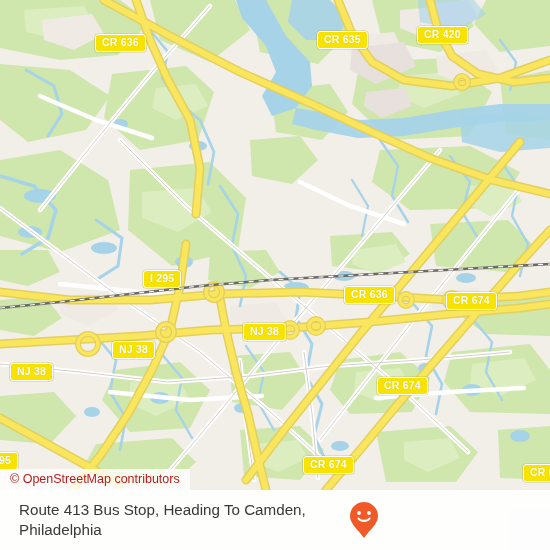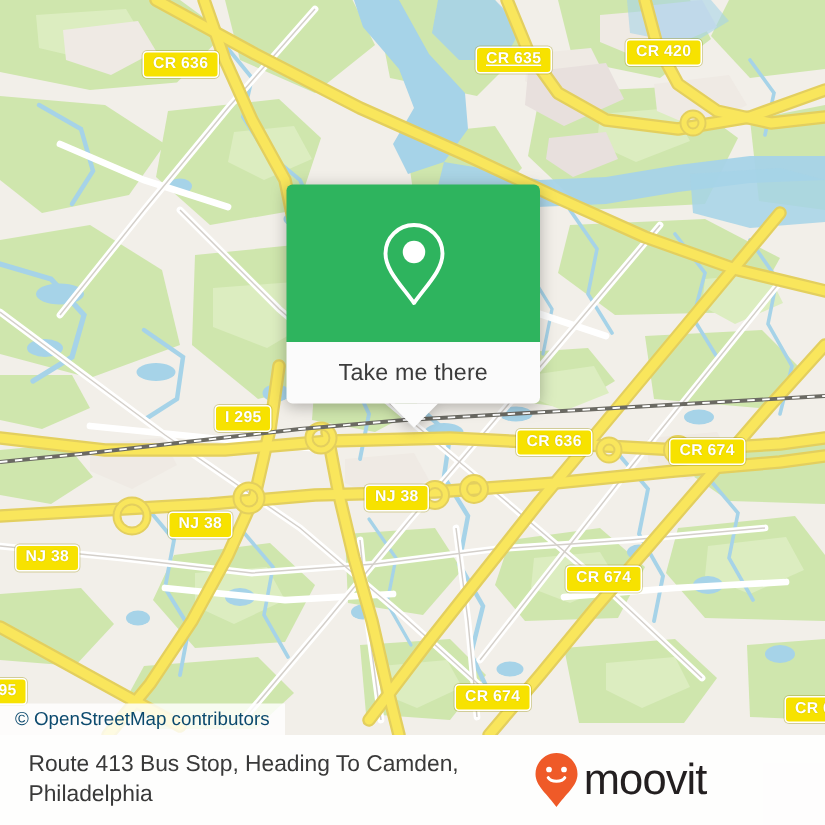--- a/index.html
+++ b/index.html
@@ -69,38 +69,38 @@
     border-top:16px solid #fbfbfb;
   }
 
   
   #attribution {
     position:absolute;
     left:0; bottom:0;
     background:rgba(255,255,255,.82);
     padding:3px 10px 4px 10px;
     font-size:12.5px;
-    color:#0c4a6e;
+    color:#b91c1c;
     z-index:30;
     white-space:nowrap;
   }
 
   
   #footer {
     position:absolute;
     left:0; top:490px; width:550px; height:60px;
     background:rgba(255,255,255,.90);
     z-index:50;
     overflow:hidden;
   }
   #footer-inner {
     position:relative;
     width:485px;height:60px;
     display:flex; align-items:center;
-    justify-content:space-between;
+    justify-content:flex-start;
     padding:0 14px 0 19px;
   }
   #place-title {
     font-size:15.2px;
     line-height:20px;
     color:#393939;
     max-width:330px;
   }
   #brand {
     display:flex; align-items:center; gap:3px;
@@ -318,56 +318,43 @@
     </g>
 
     <g>
       <path d="M0,308 L60,302 L130,294 L200,286 L270,280 L340,276 L410,272 L480,268 L550,264" stroke="#6b6a63" stroke-width="2.6" fill="none"></path>
       <path d="M0,308 L60,302 L130,294 L200,286 L270,280 L340,276 L410,272 L480,268 L550,264" stroke="#ffffff" stroke-width="1.2" stroke-dasharray="5 5" fill="none"></path>
     </g>
   </svg>
 
   <div id="shield-layer">
       <div class="shield" style="left: 95px; top: 34px;">CR 636</div>
-      <div class="shield" style="left: 317px; top: 31px; text-decoration: underline;">CR 635</div>
+      <div class="shield" style="left: 317px; top: 31px;">CR 635</div>
       <div class="shield" style="left: 417px; top: 26px;">CR 420</div>
       <div class="shield" style="left: 143px; top: 270px;">I 295</div>
       <div class="shield" style="left: 344px; top: 286px;">CR 636</div>
       <div class="shield" style="left: 446px; top: 292px;">CR 674</div>
       <div class="shield" style="left: 243px; top: 323px;">NJ 38</div>
       <div class="shield" style="left: 112px; top: 341px;">NJ 38</div>
       <div class="shield" style="left: 10px; top: 363px;">NJ 38</div>
       <div class="shield" style="left: 377px; top: 377px;">CR 674</div>
       <div class="shield" style="left: 303px; top: 456px;">CR 674</div>
       <div class="shield" style="left: -14px; top: 452px;">295</div>
       <div class="shield" style="left: 523px; top: 464px;">CR 6</div>
     </div>
 
-  <div id="callout">
-    <div id="callout-top">
-      <svg width="46" height="58" viewBox="0 0 46 58">
-        <path d="M23 3 C12.5 3 4 11.5 4 22 C4 33 14 42.5 23 55 C32 42.5 42 33 42 22 C42 11.5 33.5 3 23 3 Z" fill="none" stroke="#ffffff" stroke-width="2.6" stroke-linejoin="round"></path>
-        <circle cx="23" cy="21" r="7.5" fill="#ffffff"></circle>
-      </svg>
-    </div>
-    <div id="callout-bottom">
-      <span id="callout-label">Take me there</span>
-    </div>
-    <div id="callout-tail"></div>
-  </div>
 
   <div id="attribution">© OpenStreetMap contributors</div>
 </div>
 
 <div id="footer">
   <div id="footer-inner">
     <div id="place-title">Route 413 Bus Stop, Heading To Camden, Philadelphia</div>
     <div id="brand">
       <svg width="30" height="38" viewBox="0 0 30 38">
         <path d="M15 1 C7.3 1 1 7.3 1 15 C1 23 9 28.5 15 37 C21 28.5 29 23 29 15 C29 7.3 22.7 1 15 1 Z" fill="#ef5a28"></path>
         <circle cx="10" cy="12" r="1.9" fill="#ffffff"></circle>
         <circle cx="20" cy="12" r="1.9" fill="#ffffff"></circle>
         <path d="M9.5 17.5 C11.5 20.6 18.5 20.6 20.5 17.5" fill="none" stroke="#ffffff" stroke-width="2.1" stroke-linecap="round"></path>
       </svg>
-      <span id="brand-word">moovit</span>
     </div>
   </div>
 </div>
 
 </body></html>

